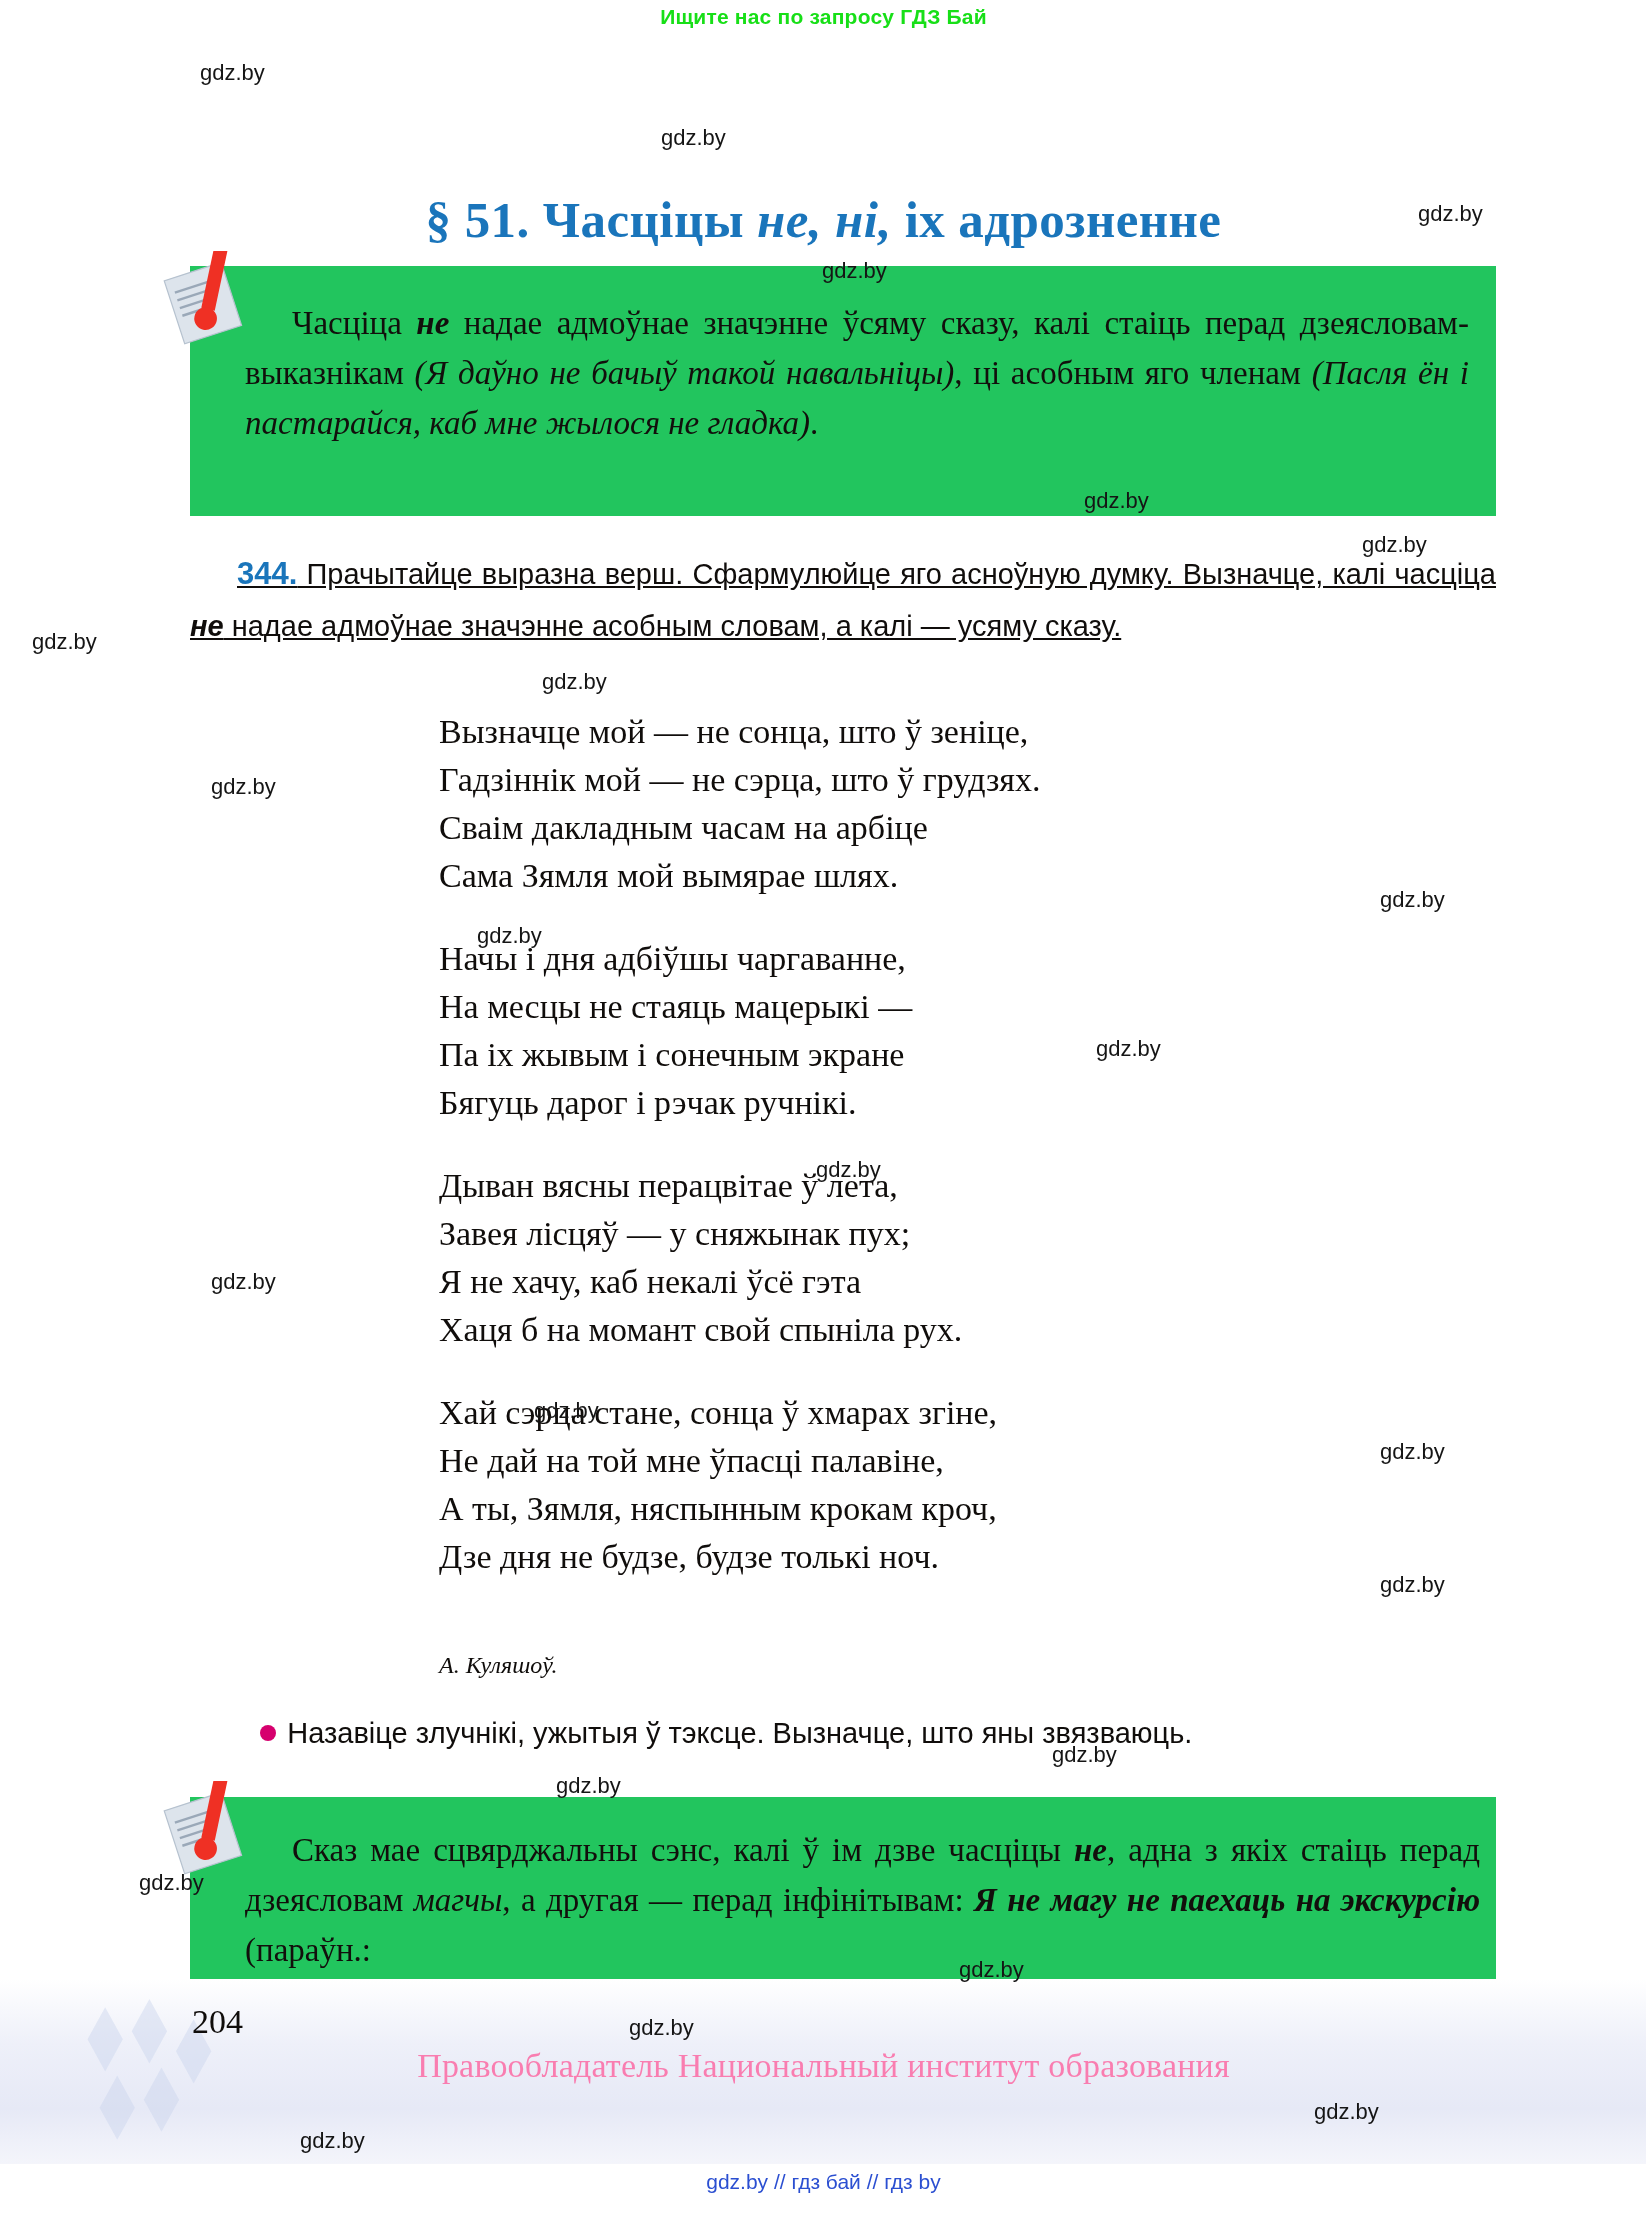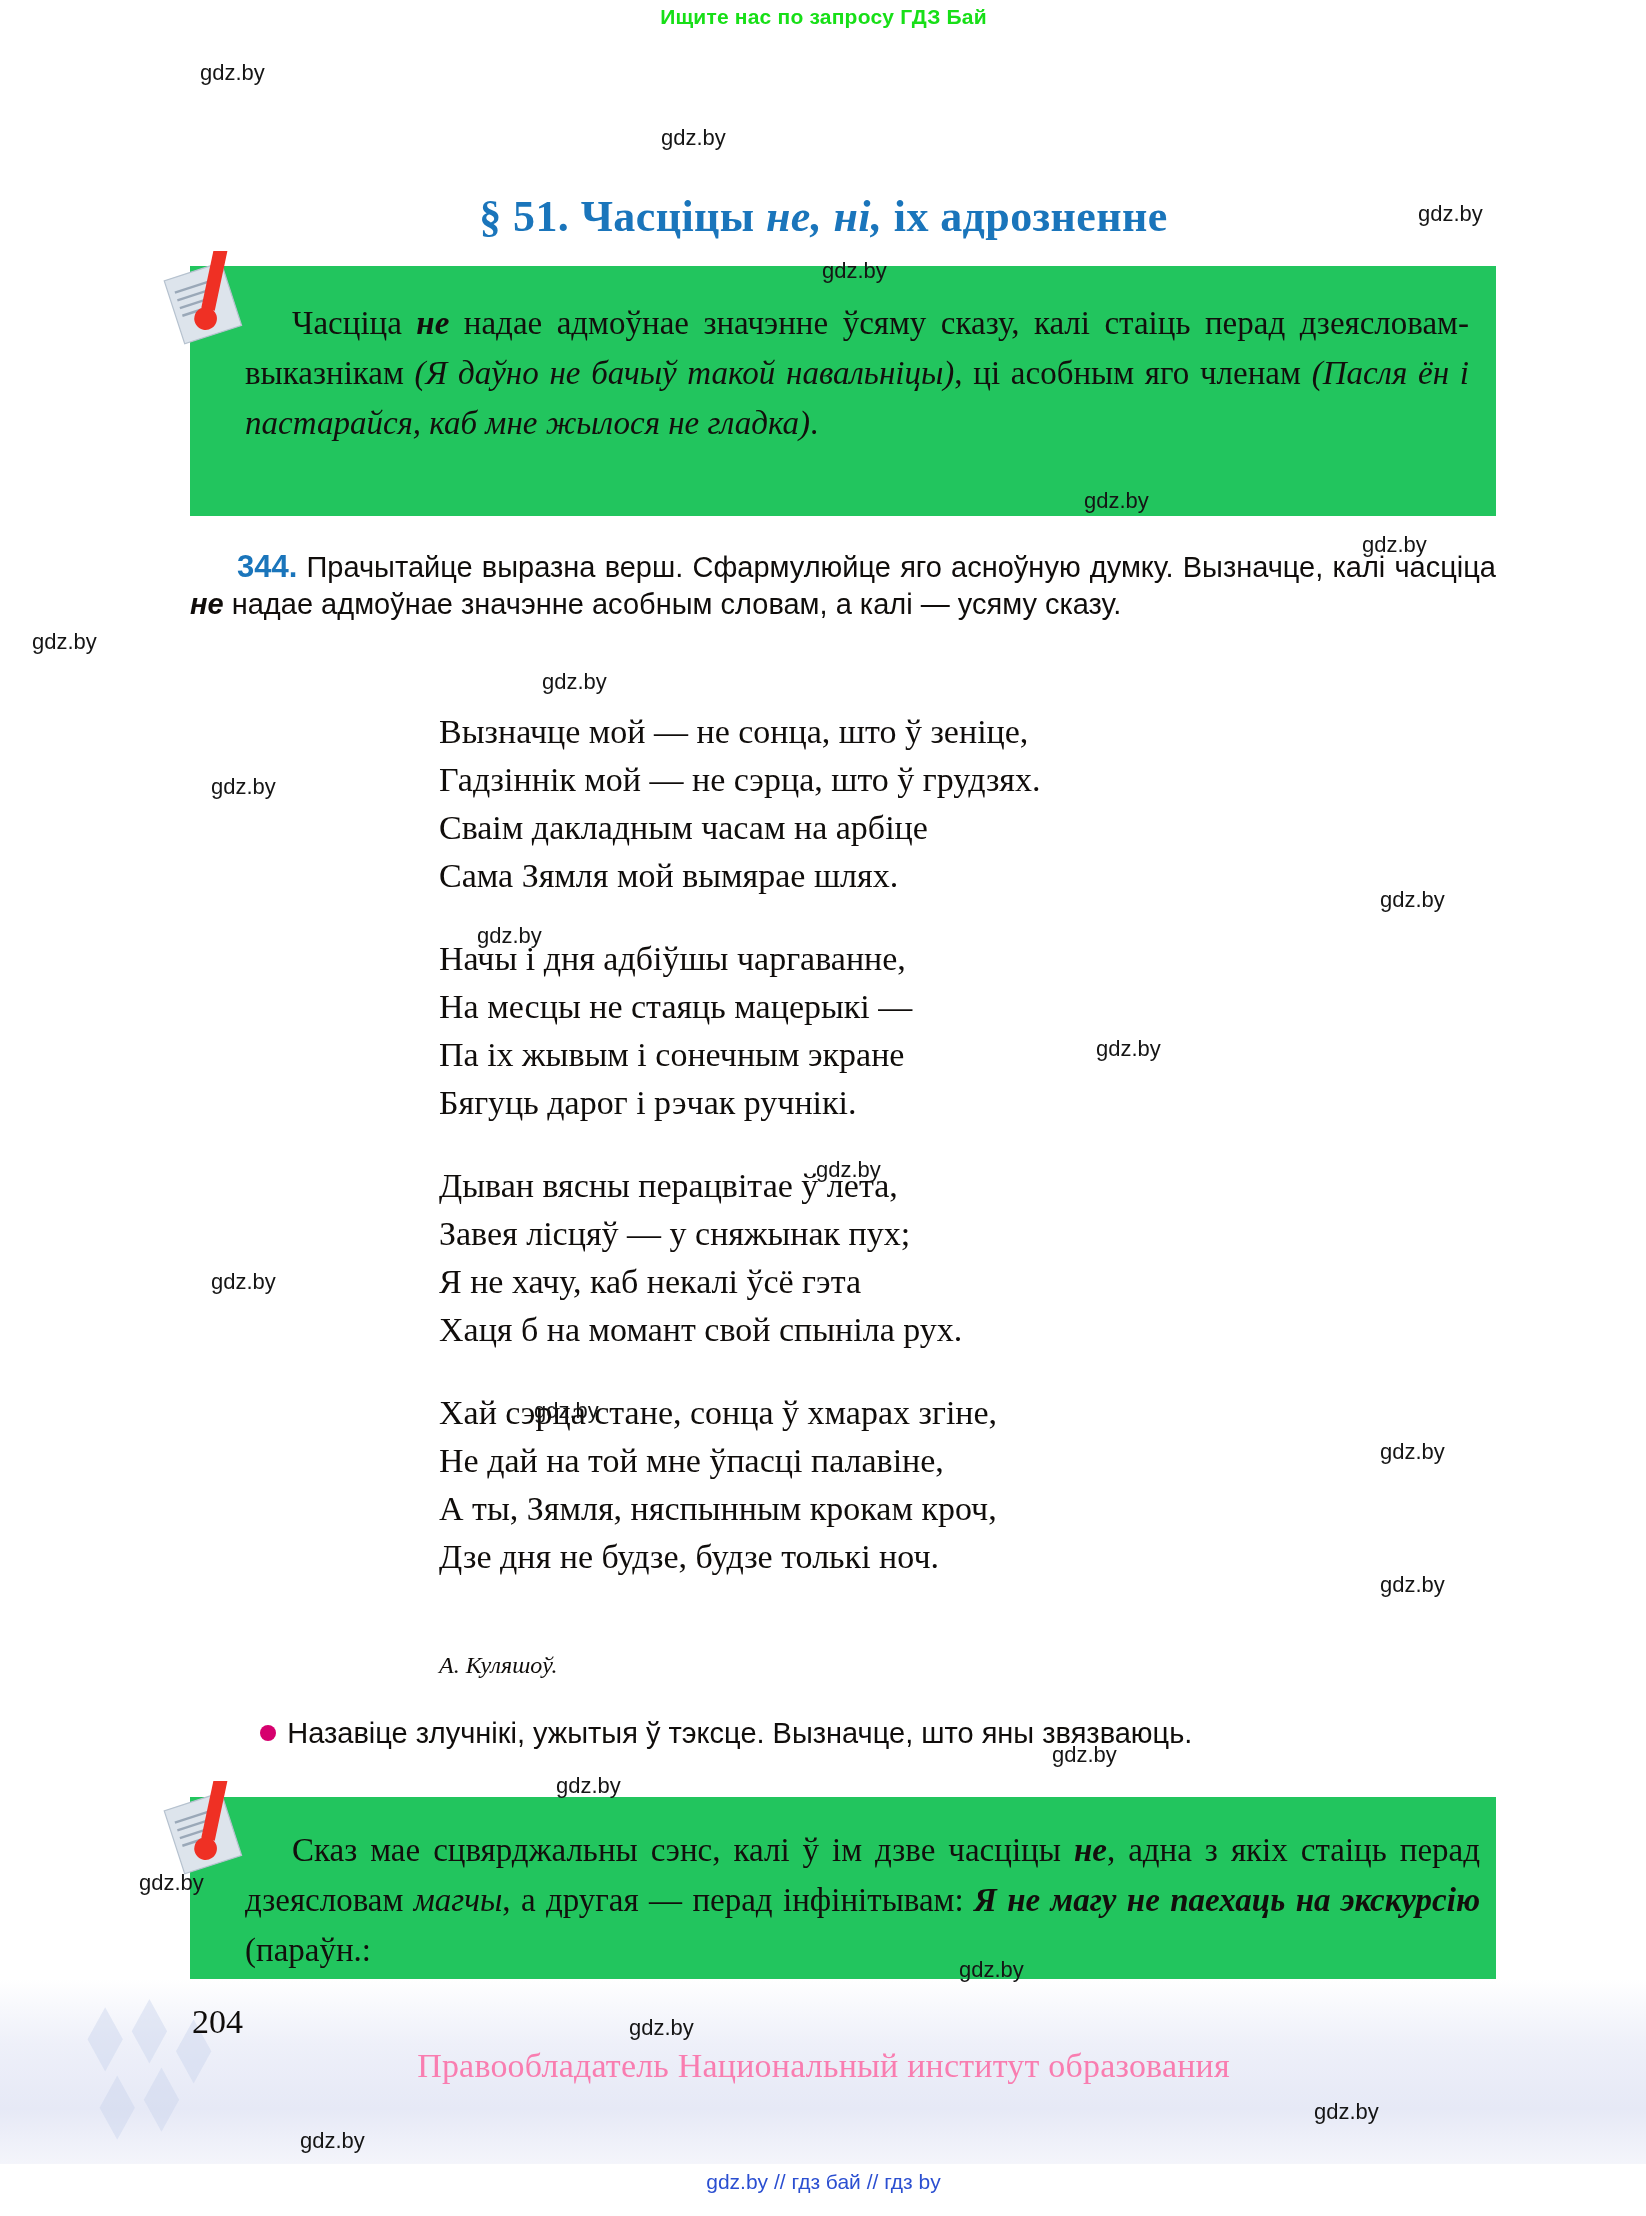--- a/index.html
+++ b/index.html
@@ -42,21 +42,21 @@
 
   
   .section-title {
     position: absolute;
     left: 0;
     top: 191px;
     width: 1647px;
     text-align: center;
     color: #1a75bb;
     font-family: "Liberation Serif", serif;
-    font-size: 44px;
+    font-size: 51px;
     font-weight: bold;
     letter-spacing: 0.4px;
   }
   .section-title .it { font-style: italic; }
 
   
   .rule-box {
     position: absolute;
     background: #22c55e;
     box-sizing: border-box;
@@ -105,24 +105,25 @@
   .note-icon.bottom { left: 158px; top: 1781px; }
 
   
   .exercise {
     position: absolute;
     left: 190px;
     top: 548px;
     width: 1306px;
     font-family: "Liberation Sans", sans-serif;
     font-size: 29px;
-    line-height: 37px;
+    line-height: 52px;
     color: #100d0b;
     text-align: justify;
     text-justify: inter-word;
+    text-decoration: underline;
   }
   .exercise .num {
     color: #1a75bb;
     font-weight: bold;
     font-size: 31px;
   }
   .exercise .bold-it { font-weight: bold; font-style: italic; }
   .ex-indent { display: inline-block; width: 47px; }
 
   

